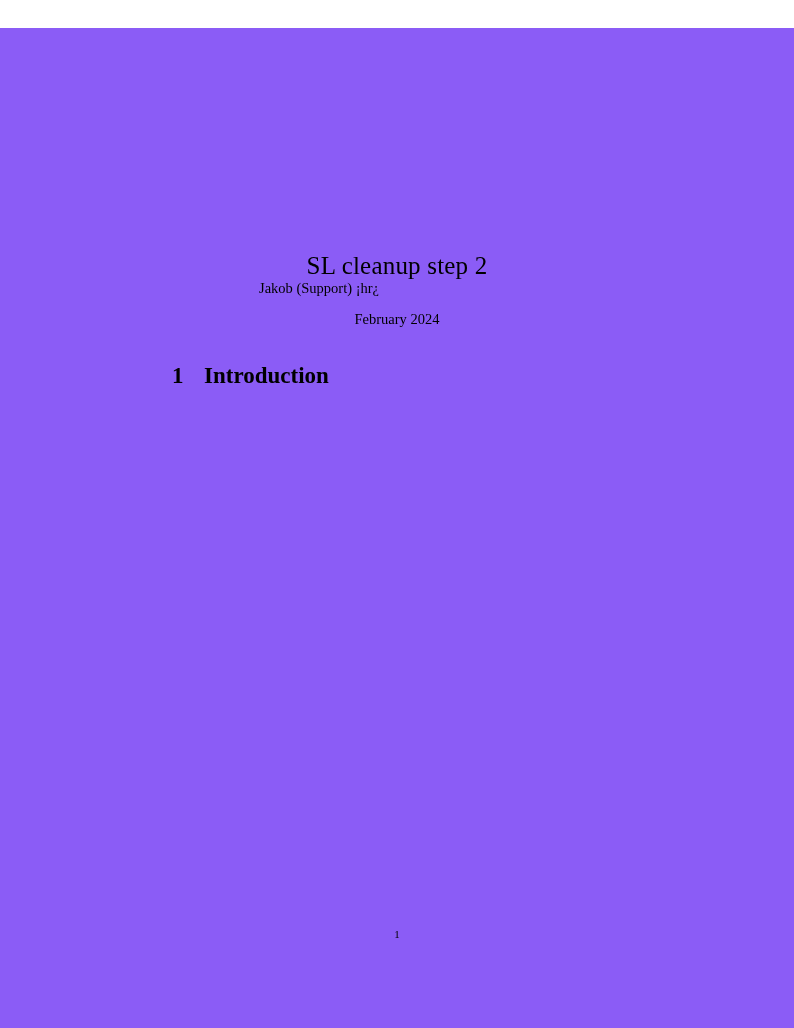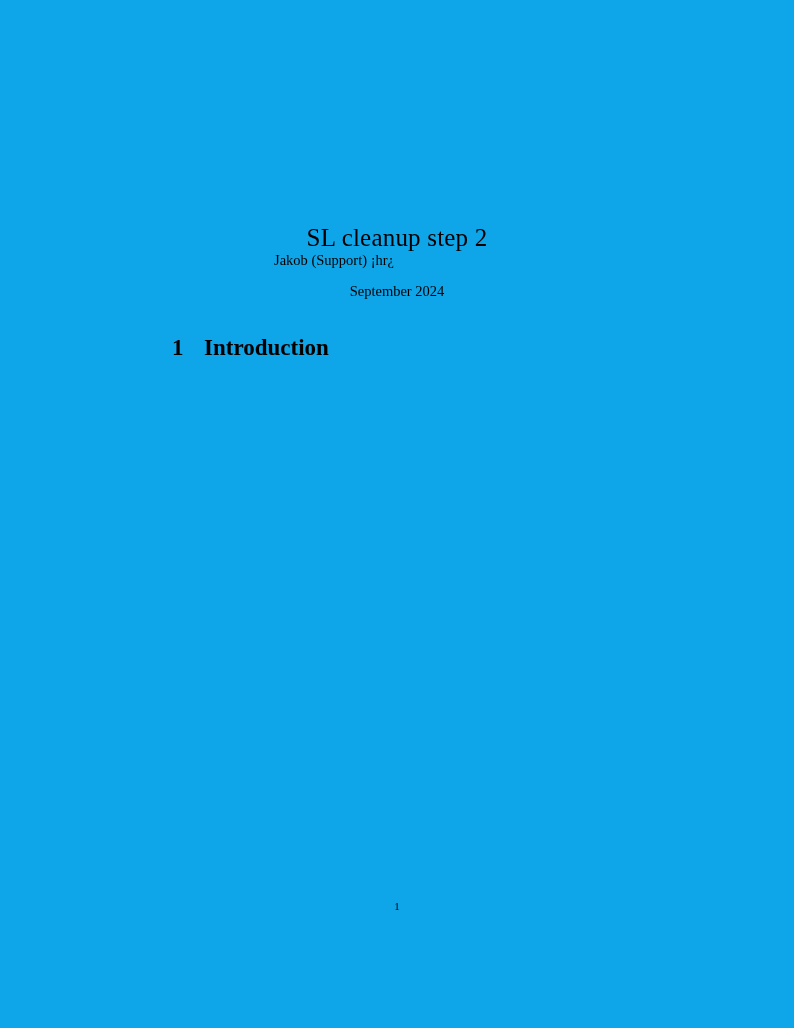--- a/index.html
+++ b/index.html
@@ -11,37 +11,38 @@
     width: 794px;
     height: 1028px;
     position: relative;
     font-family: "Liberation Serif", serif;
     color: #000000;
     overflow: hidden;
   }
   .page {
     position: absolute;
     inset: 0;
-    background: #0ea5e9;
+    background: #8b5cf6;
+    margin-top: 28px;
   }
   .doc-title {
     position: absolute;
     top: 206px;
     left: 0;
     width: 794px;
     text-align: center;
     font-size: 25px;
     font-weight: normal;
     letter-spacing: 0.2px;
     line-height: 1.2;
   }
   .doc-author {
     position: absolute;
     top: 252px;
-    left: 15px;
+    left: 0;
     width: 638px;
     text-align: center;
     font-size: 14.5px;
     line-height: 1.2;
   }
   .doc-date {
     position: absolute;
     top: 283px;
     left: 0;
     width: 794px;
@@ -73,21 +74,21 @@
 </style>
 </head>
 <body>
 
 <div class="page">
 
   <h1 class="doc-title">SL cleanup step 2</h1>
 
   <div class="doc-author">Jakob (Support) ¡hr¿</div>
 
-  <div class="doc-date">September 2024</div>
+  <div class="doc-date">February 2024</div>
 
   <div class="section-heading">
     <span class="section-number">1</span><span>Introduction</span>
   </div>
 
   <div class="page-number">1</div>
 
 </div>
 
 </body></html>

